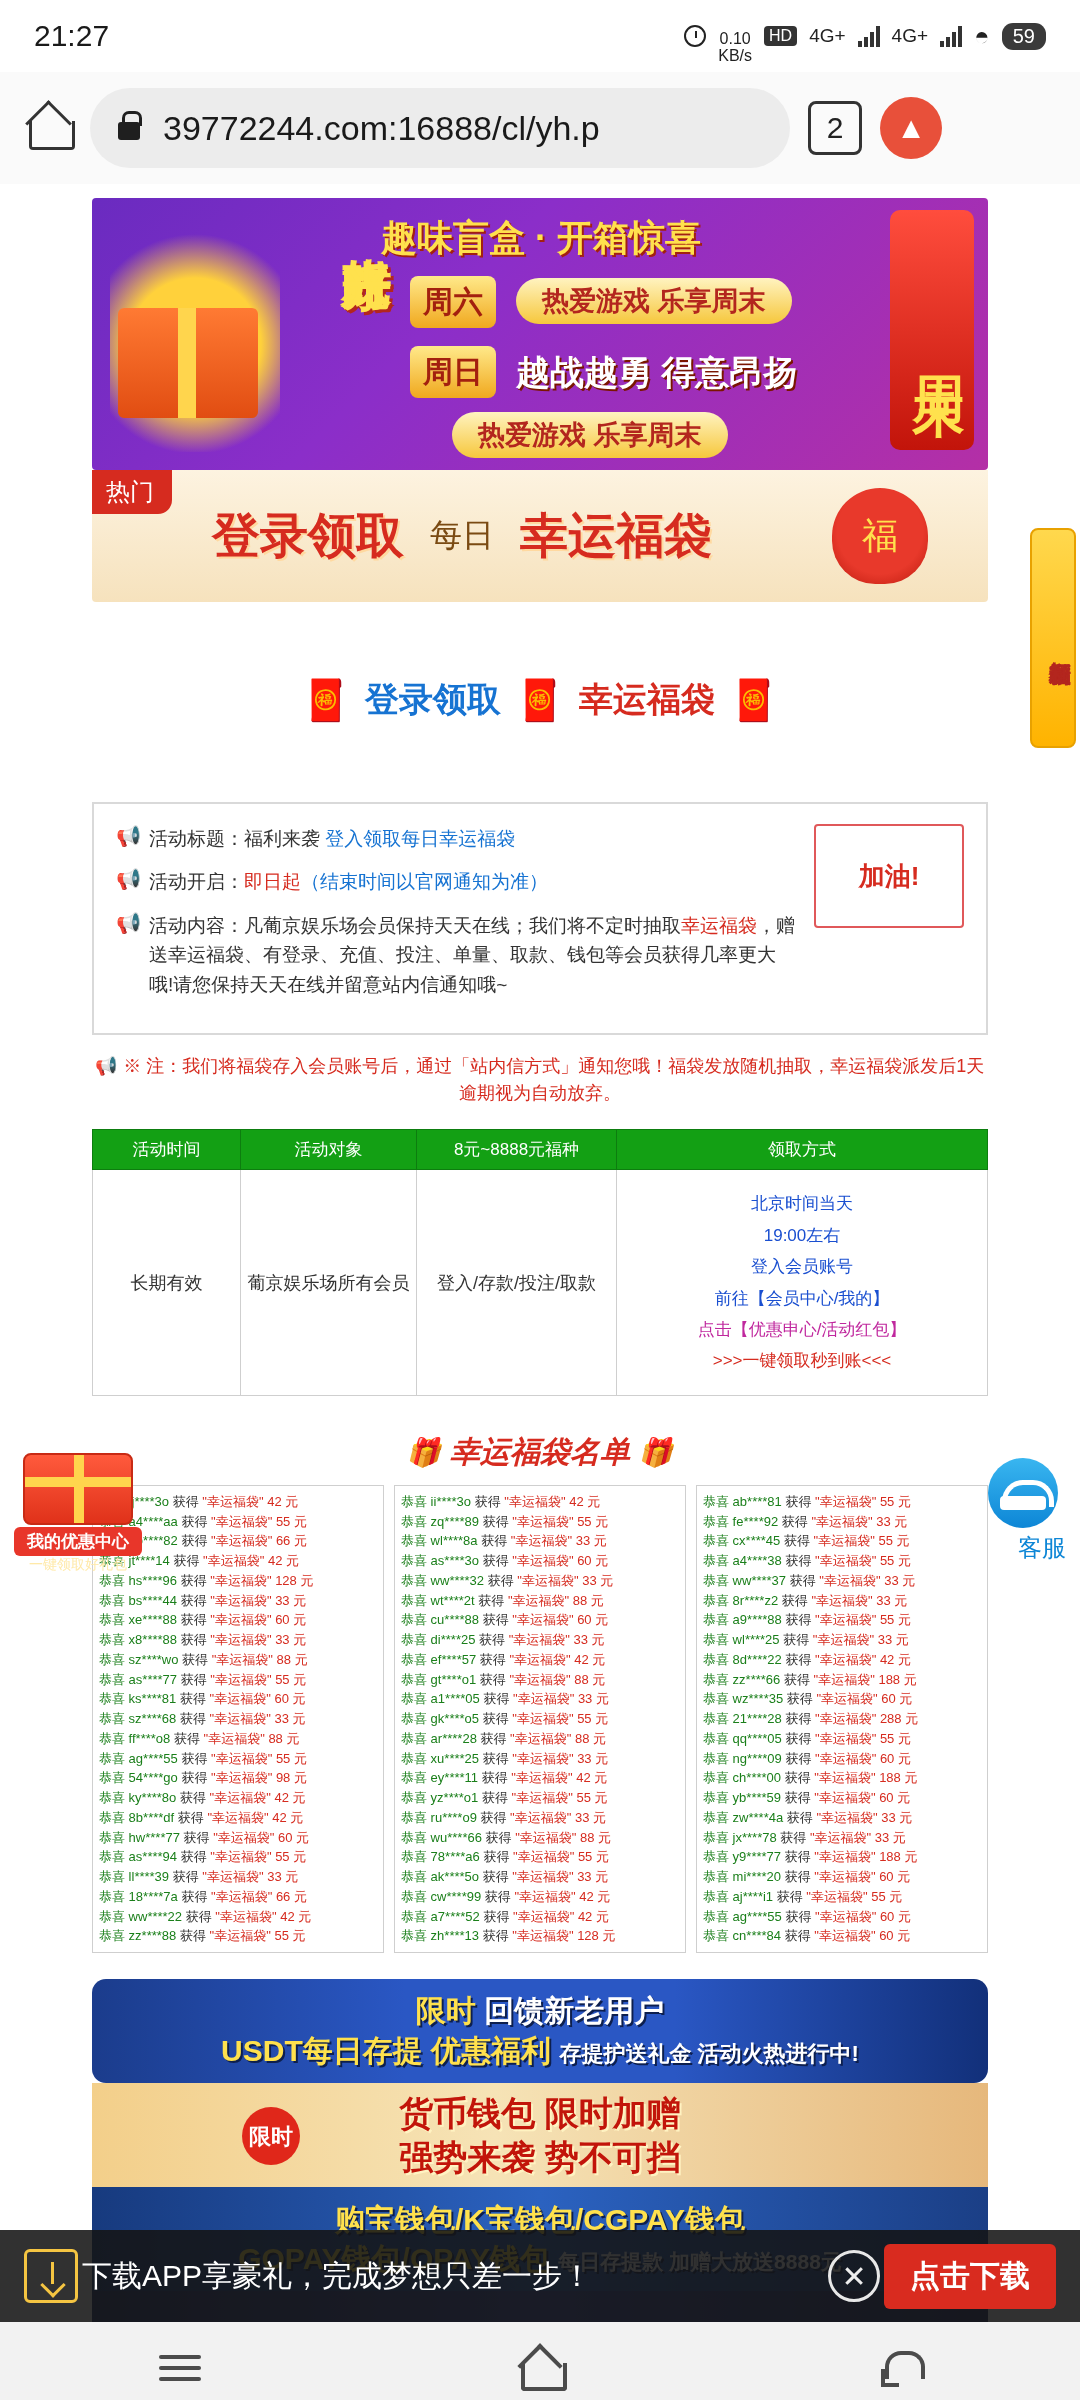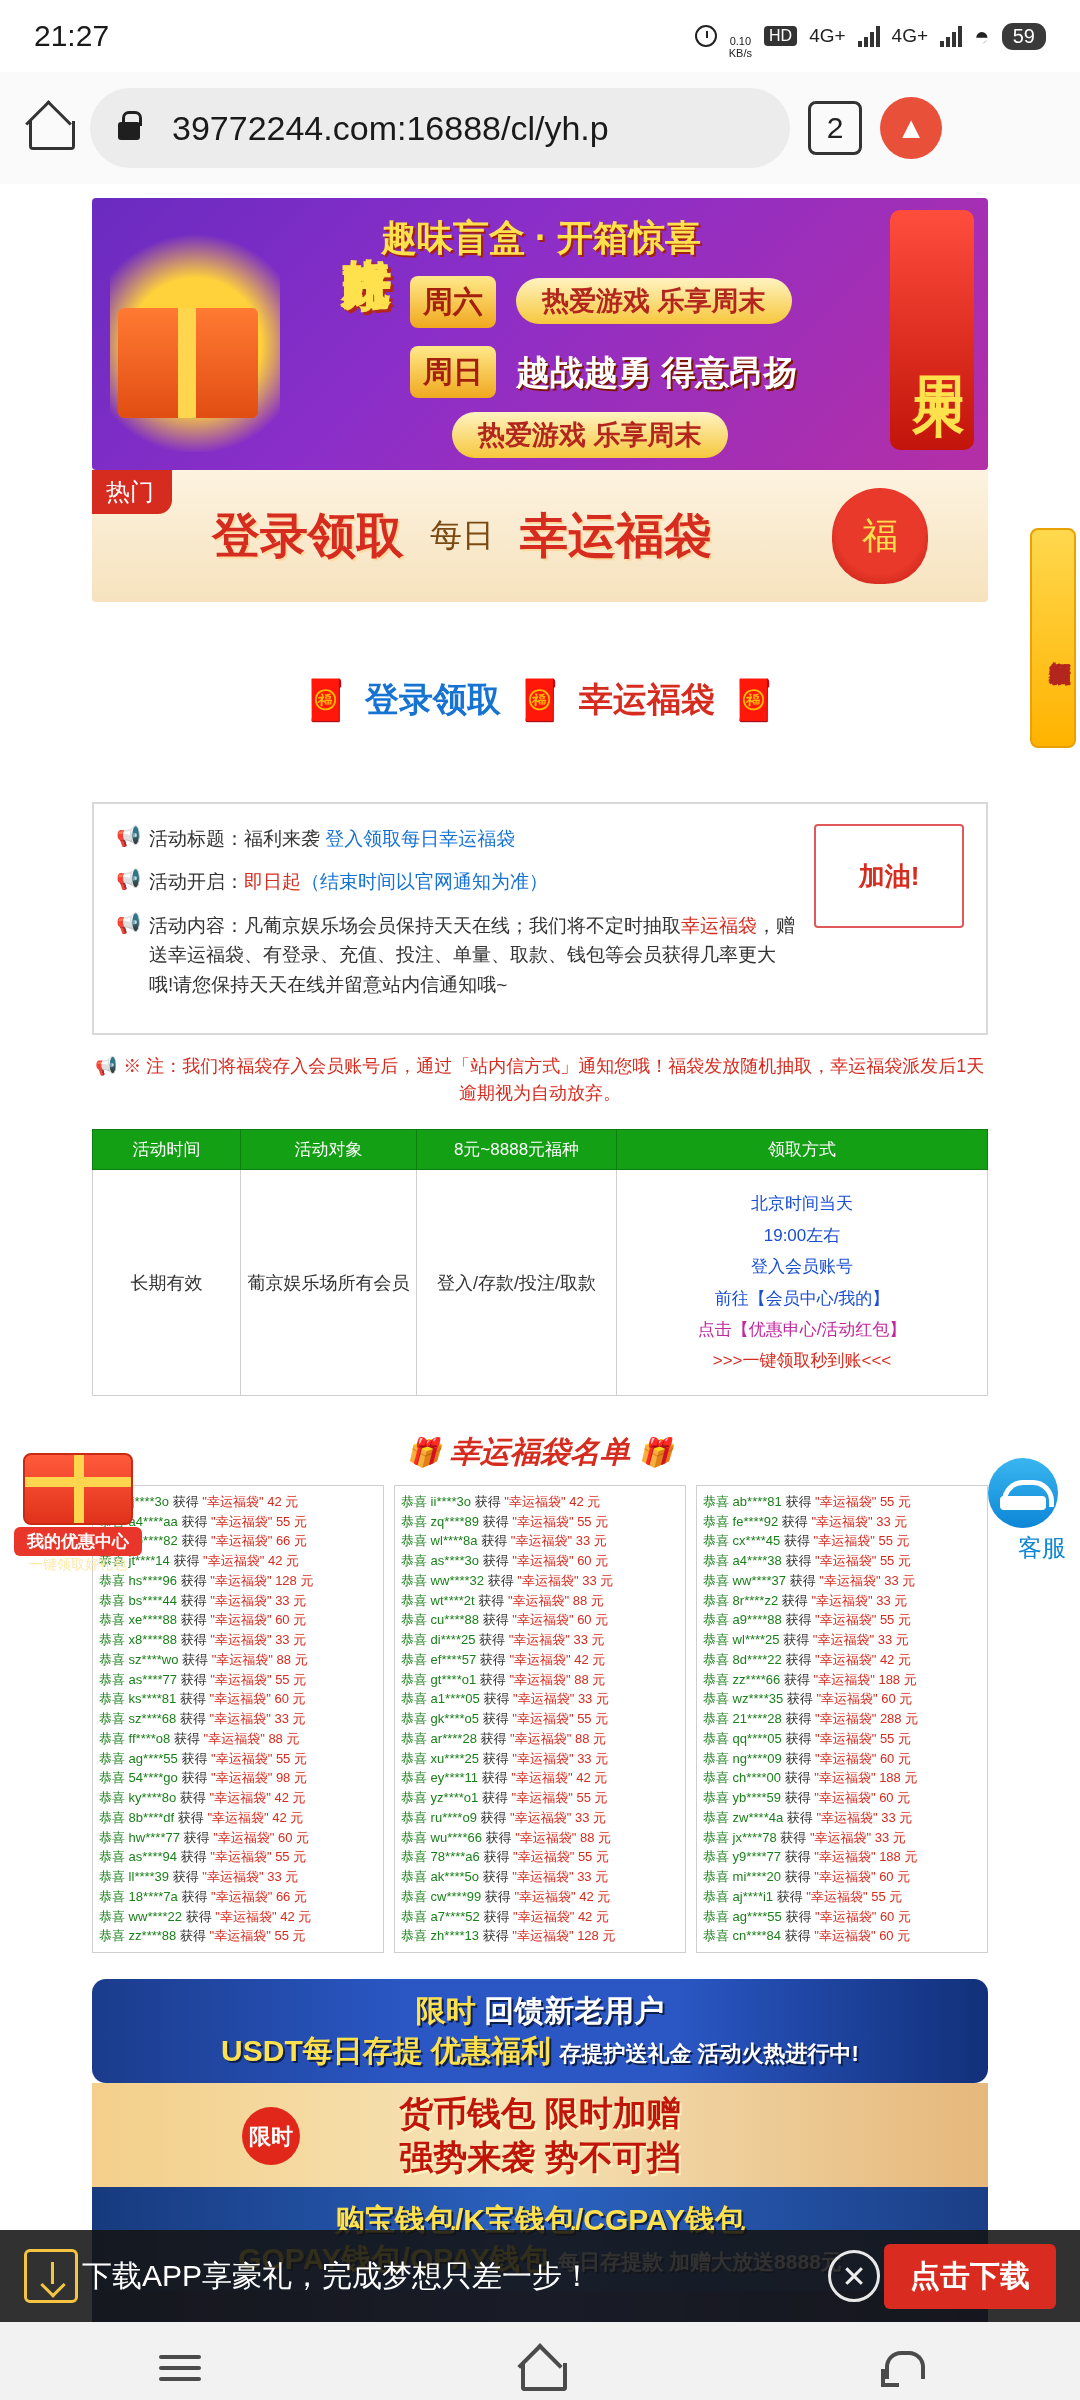--- a/index.html
+++ b/index.html
@@ -11,21 +11,21 @@
   }
   
   .statusbar {
     height: 72px; width: 100%;
     display: flex; align-items: center; justify-content: space-between;
     padding: 0 34px;
     background: #ffffff;
     font-size: 30px; color: #1a1a1a;
   }
   .status-right { display: flex; align-items: center; gap: 12px; }
-  .net-speed { font-size: 11px; line-height: 1.05; text-align: center; color:#222;margin-top:24px; }
+  .net-speed { font-size: 16px; line-height: 1.05; text-align: center; color:#222;margin-top:24px; }
   .hd-badge {
     background: #333; color: #fff; font-size: 16px;
     border-radius: 4px; padding: 1px 5px;
   }
   .sig-label { font-size: 19px; color:#222; }
   .bars { display: inline-flex; align-items: flex-end; gap: 2px; height: 22px; }
   .bars i { width: 4px; background: #333; display: block; }
   .bars i:nth-child(1){height:6px}.bars i:nth-child(2){height:10px}
   .bars i:nth-child(3){height:15px}.bars i:nth-child(4){height:21px}
   .batt {
@@ -48,21 +48,21 @@
     content:""; position:absolute; left:3px; top:16px; width:40px; height:26px;
     border:3px solid #333; border-top:none; border-radius:0 0 4px 4px;
   }
   .home-ico:after{
     content:""; position:absolute; left:6px; top:2px; width:30px; height:30px;
     border-left:3px solid #333; border-top:3px solid #333;
     transform: rotate(45deg);
   }
   .urlbox {
     flex: 1 1 auto; height: 80px; background: #ececec; border-radius: 40px;
-    display: flex; align-items: center; gap: 32px; padding: 0 28px;
+    display: flex; align-items: center; gap: 23px; padding: 0 28px;
     max-width: 700px;
   }
   .lock {
     width: 22px; height: 18px; background:#1f1f1f; border-radius:3px; position:relative;
     margin-top: 6px; flex:0 0 auto;
   }
   .lock:before{
     content:""; position:absolute; left:4px; top:-11px; width:14px; height:12px;
     border:3px solid #1f1f1f; border-bottom:none; border-radius:7px 7px 0 0;
   }

